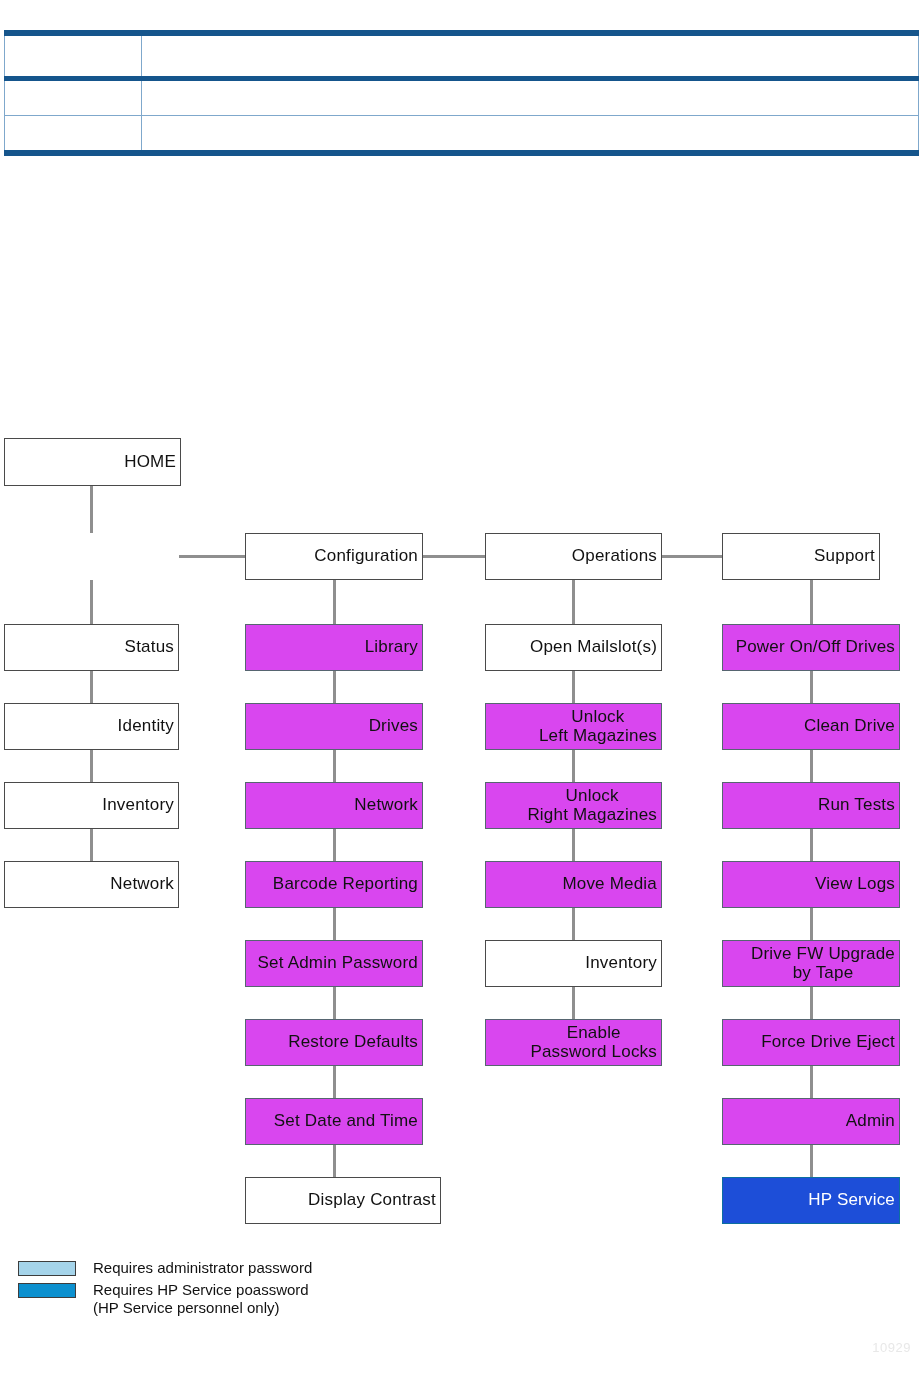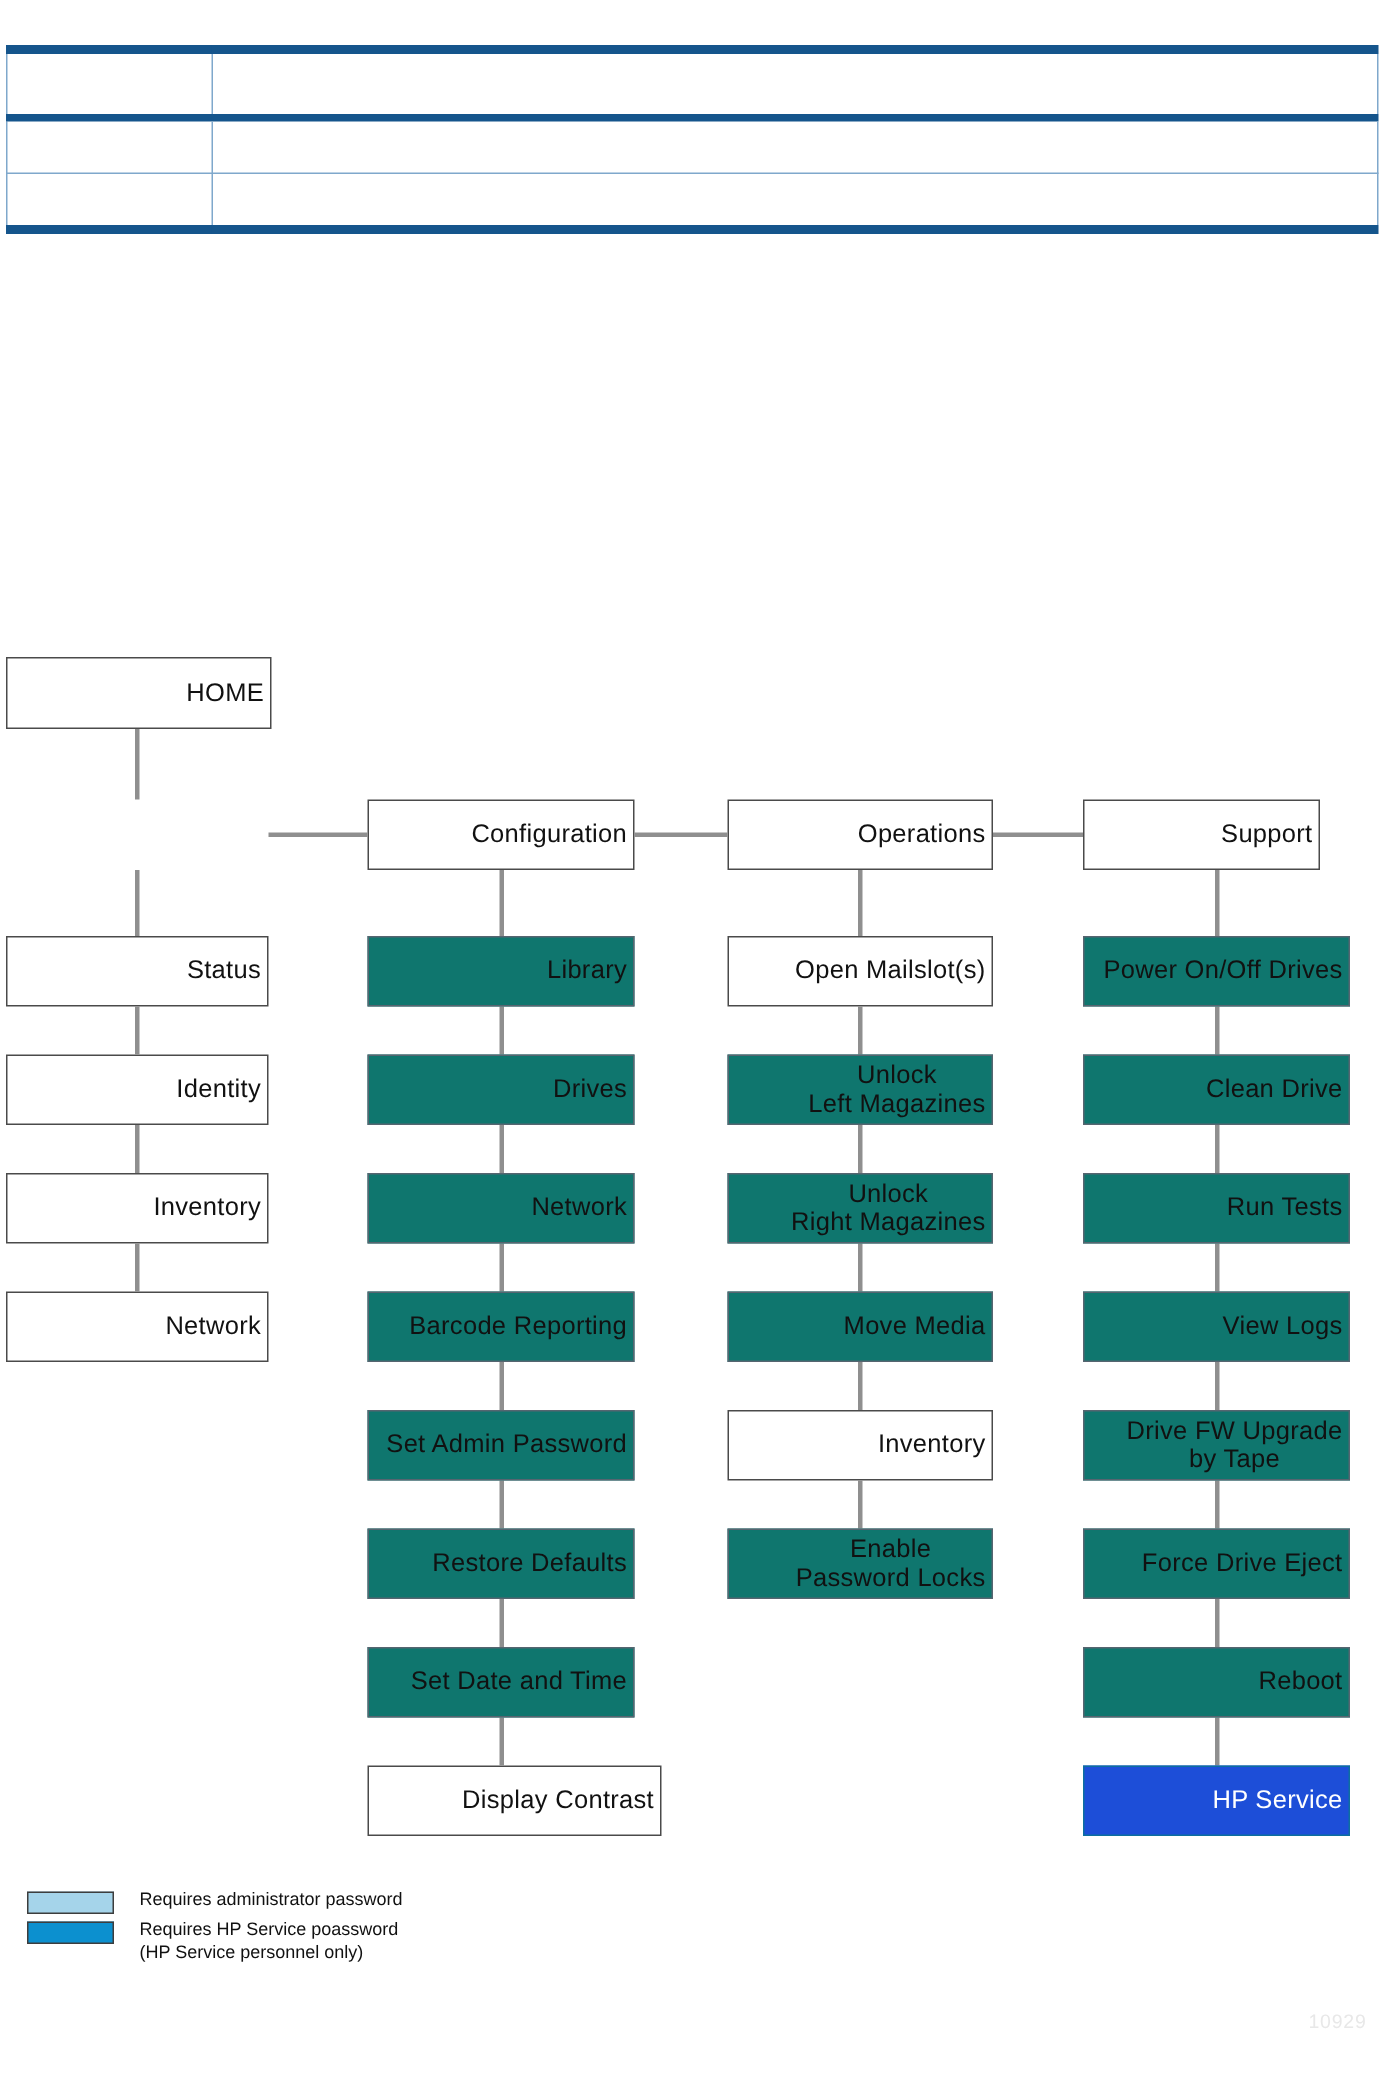--- a/index.html
+++ b/index.html
@@ -32,37 +32,37 @@
 
   .node{
     position:absolute;box-sizing:border-box;
     display:flex;align-items:center;justify-content:flex-end;
     text-align:center;line-height:1.08;
     font-size:17px;letter-spacing:.2px;
     border:1.5px solid #4a4a4a;
     background:#ffffff;color:#111111;
     z-index:3;
   }
-  .node.admin{background:#0f766e;border-color:#566570;}
+  .node.admin{background:#d946ef;border-color:#566570;}
   .node.service{background:#1d4ed8;border-color:#0c6fa0;color:#ffffff;}
   .node .lbl{display:block;padding:0 4px;}
 
   .vline{position:absolute;width:3px;background:#8f8f8f;z-index:1;}
   .hline{position:absolute;height:3px;background:#8f8f8f;z-index:1;}
 
   
   #legend{position:absolute;left:18px;top:1259px;width:520px;z-index:5;}
   .legend-row{display:flex;align-items:flex-start;margin-bottom:3px;}
   .swatch{
     width:58px;height:15px;box-sizing:border-box;
     border:1.5px solid #3d3d3d;margin-right:17px;flex:0 0 auto;margin-top:2px;
   }
   .swatch.admin{background:#a5d4ea;}
   .swatch.service{background:#0c90cf;}
-  .legend-text{font-size:12px;line-height:1.24;color:#111;}
+  .legend-text{font-size:15px;line-height:1.24;color:#111;}
 
   #fig-number{
     position:absolute;right:12px;top:1340px;
     font-size:13px;color:#e8e8e8;letter-spacing:.5px;
   }
 </style>
 </head>
 <body>
 
 <table id="top-table">
@@ -190,21 +190,21 @@
     <div class="vline" style="left: 809.5px; top: 908px; height: 32px;"></div>
     <div class="node admin" style="left: 722px; top: 940px; width: 178px; height: 47px;">
       <span class="lbl">Drive FW Upgrade<br>by Tape</span>
     </div>
     <div class="vline" style="left: 809.5px; top: 987px; height: 32px;"></div>
     <div class="node admin" style="left: 722px; top: 1019px; width: 178px; height: 47px;">
       <span class="lbl">Force Drive Eject</span>
     </div>
     <div class="vline" style="left: 809.5px; top: 1066px; height: 32px;"></div>
     <div class="node admin" style="left: 722px; top: 1098px; width: 178px; height: 47px;">
-      <span class="lbl">Reboot</span>
+      <span class="lbl">Admin</span>
     </div>
     <div class="vline" style="left: 809.5px; top: 1145px; height: 32px;"></div>
     <div class="node service" style="left: 722px; top: 1177px; width: 178px; height: 47px;">
       <span class="lbl">HP Service</span>
     </div>
   </div>
 
 <div id="legend">
   <div class="legend-row">
     <span class="swatch admin"></span>

